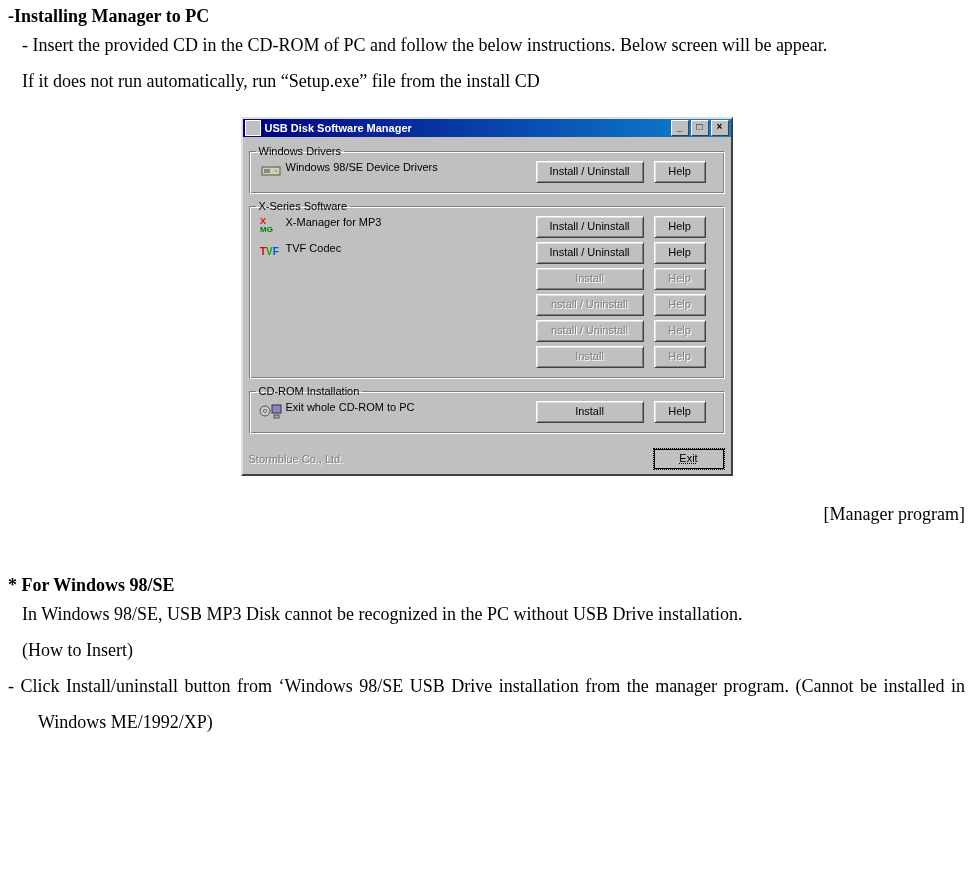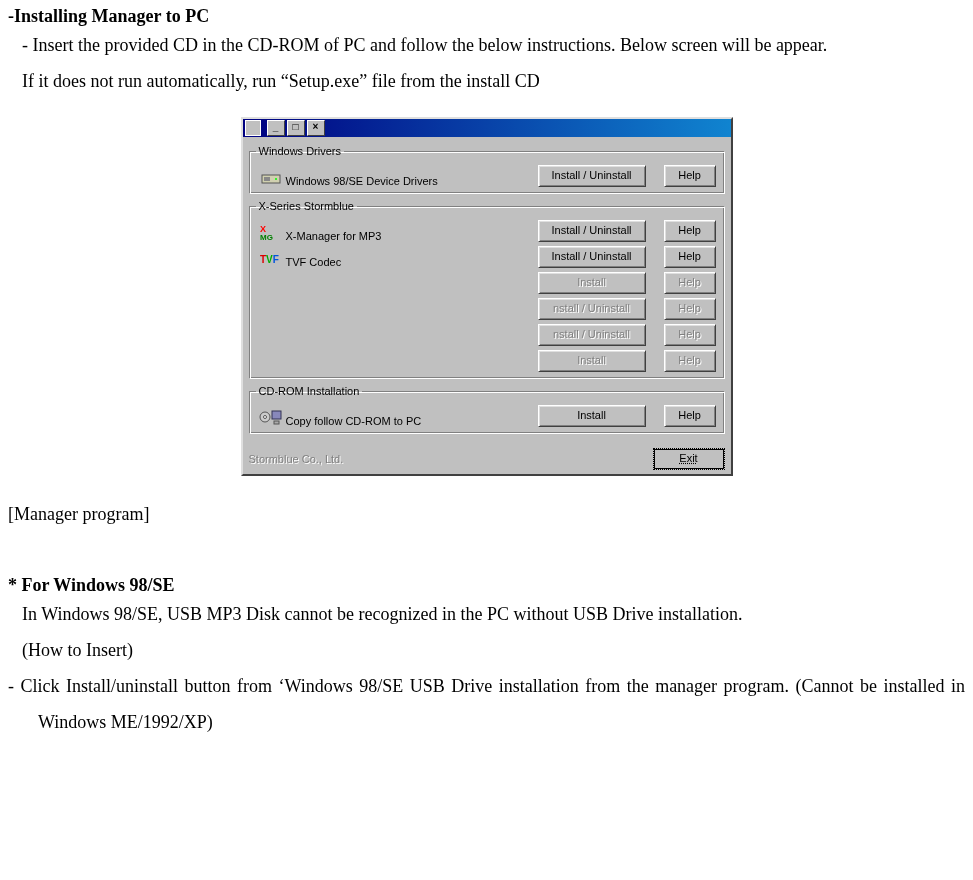--- a/index.html
+++ b/index.html
@@ -13,21 +13,21 @@
   }
   .heading {
     font-weight: bold;
   }
   .para {
     line-height: 2.0;
     text-align: justify;
     margin-left: 14px;
   }
   .caption {
-    text-align: left;
+    text-align: right;
     margin-top: 28px;
     margin-bottom: 50px;
   }
   .section2 {
     font-weight: bold;
     margin-top: 4px;
   }
   .hang {
     padding-left: 30px;
     text-indent: -30px;
@@ -87,29 +87,29 @@
   }
   .dialog-body {
     padding: 4px 6px 6px 6px;
   }
   fieldset.win {
     border: 1px solid #808080;
     border-right-color: #fff;
     border-bottom-color: #fff;
     box-shadow: 1px 1px 0 #fff inset, -1px -1px 0 #808080 inset;
     margin: 4px 0 6px 0;
-    padding: 4px 8px 6px 6px;
+    padding: 4px 18px 6px 6px;
   }
   fieldset.win > legend {
     padding: 0 3px;
     font-size: 11px;
   }
   .row {
     display: flex;
-    align-items: flex-end;
+    align-items: flex-start;
     height: 26px;
   }
   .row .ico {
     width: 30px;
     display: flex;
     align-items: center;
     justify-content: center;
   }
   .row .lbl {
     flex: 1;
@@ -118,21 +118,21 @@
   .row .lbl.disabled {
     color: #808080;
   }
   .btn {
     background: #c0c0c0;
     border: 1px solid;
     border-color: #fff #404040 #404040 #fff;
     box-shadow: 1px 1px 0 #dfdfdf inset, -1px -1px 0 #808080 inset;
     height: 20px;
     width: 106px;
-    margin-left: 18px;
+    margin-left: 10px;
     text-align: center;
     line-height: 18px;
     font-size: 11px;
   }
   .btn.help {
     width: 50px;
   }
   .btn.exit {
     width: 70px;
     border: 1px dotted #000;
@@ -166,20 +166,21 @@
 
 <div class="para">- Insert the provided CD in the CD-ROM of PC and follow the below instructions. Below screen will be appear.</div>
 
 <div class="para">If it does not run automatically, run “Setup.exe” file from the install CD</div>
 
 <div class="dialog-wrap">
   <div class="dialog">
 
     <div class="titlebar">
       <span class="app-icon"></span>
+      <span class="title-text">USB Disk Software Manager</span>
       <span class="win-btn">_</span>
       <span class="win-btn">□</span>
       <span class="win-btn">×</span>
     </div>
 
     <div class="dialog-body">
 
       <fieldset class="win">
         <legend>Windows Drivers</legend>
         <div class="row">
@@ -190,21 +191,21 @@
                 <circle cx="16" cy="10" r="1" fill="#0f0"></circle>
               </svg>
           </span>
           <span class="lbl">Windows 98/SE Device Drivers</span>
           <span class="btn">Install / Uninstall</span>
           <span class="btn help">Help</span>
         </div>
       </fieldset>
 
       <fieldset class="win">
-        <legend>X-Series Stormblue</legend>
+        <legend>X-Series Software</legend>
 
         <div class="row">
           <span class="ico">
             <svg width="22" height="18">
                 <text x="0" y="8" font-size="9" font-weight="bold" fill="red">X</text>
                 <text x="0" y="16" font-size="8" font-weight="bold" fill="green">MG</text>
               </svg>
           </span>
           <span class="lbl">X-Manager for MP3</span>
           <span class="btn">Install / Uninstall</span>
@@ -255,21 +256,21 @@
         <legend>CD-ROM Installation</legend>
         <div class="row">
           <span class="ico">
             <svg width="24" height="20">
                 <circle cx="6" cy="10" r="5" fill="#ccc" stroke="#555"></circle>
                 <circle cx="6" cy="10" r="1.5" fill="#fff" stroke="#555"></circle>
                 <rect x="13" y="4" width="9" height="8" fill="#88b" stroke="#335"></rect>
                 <rect x="15" y="14" width="5" height="3" fill="#aaa" stroke="#555"></rect>
               </svg>
           </span>
-          <span class="lbl">Copy follow CD-ROM to PC</span>
+          <span class="lbl">Exit whole CD-ROM to PC</span>
           <span class="btn">Install</span>
           <span class="btn help">Help</span>
         </div>
       </fieldset>
 
     </div>
 
     <div class="footer-row">
       <span class="company">Stormblue Co., Ltd.</span>
       <span class="btn exit">Exit</span>

